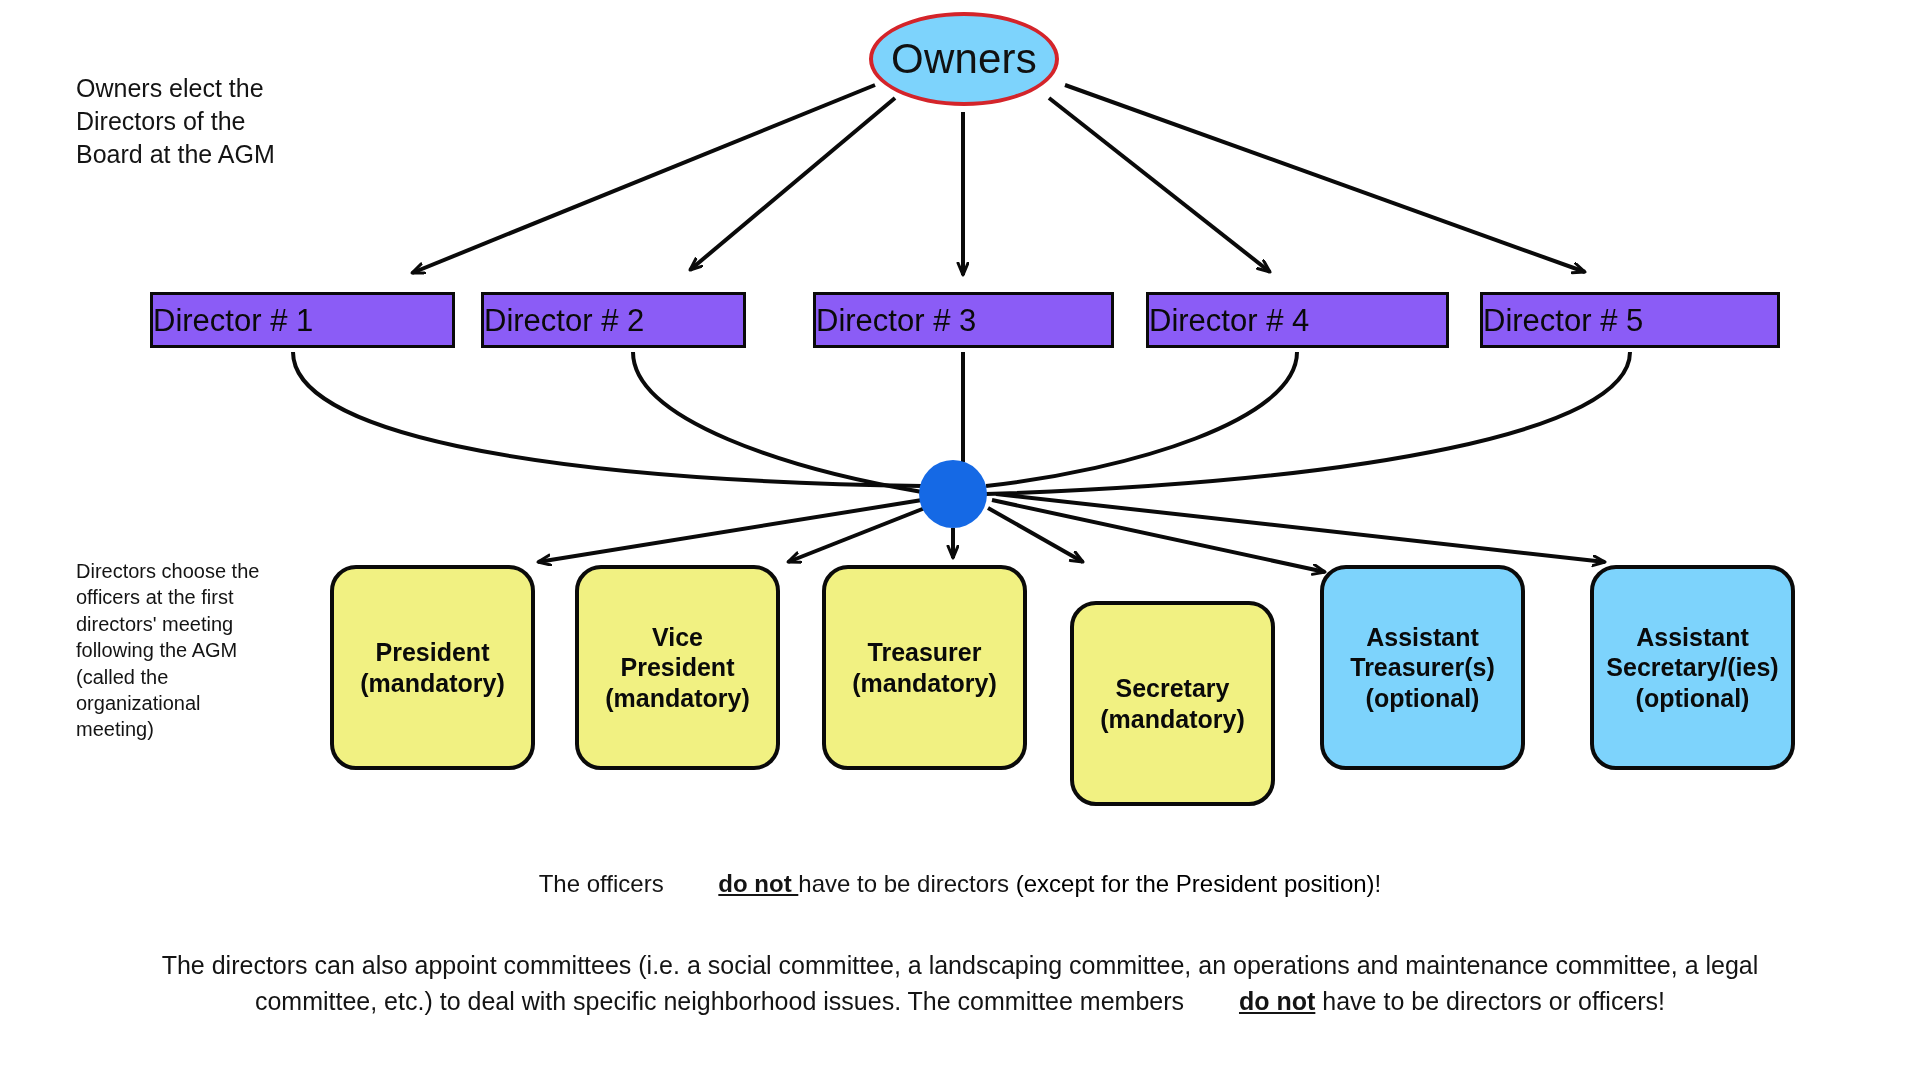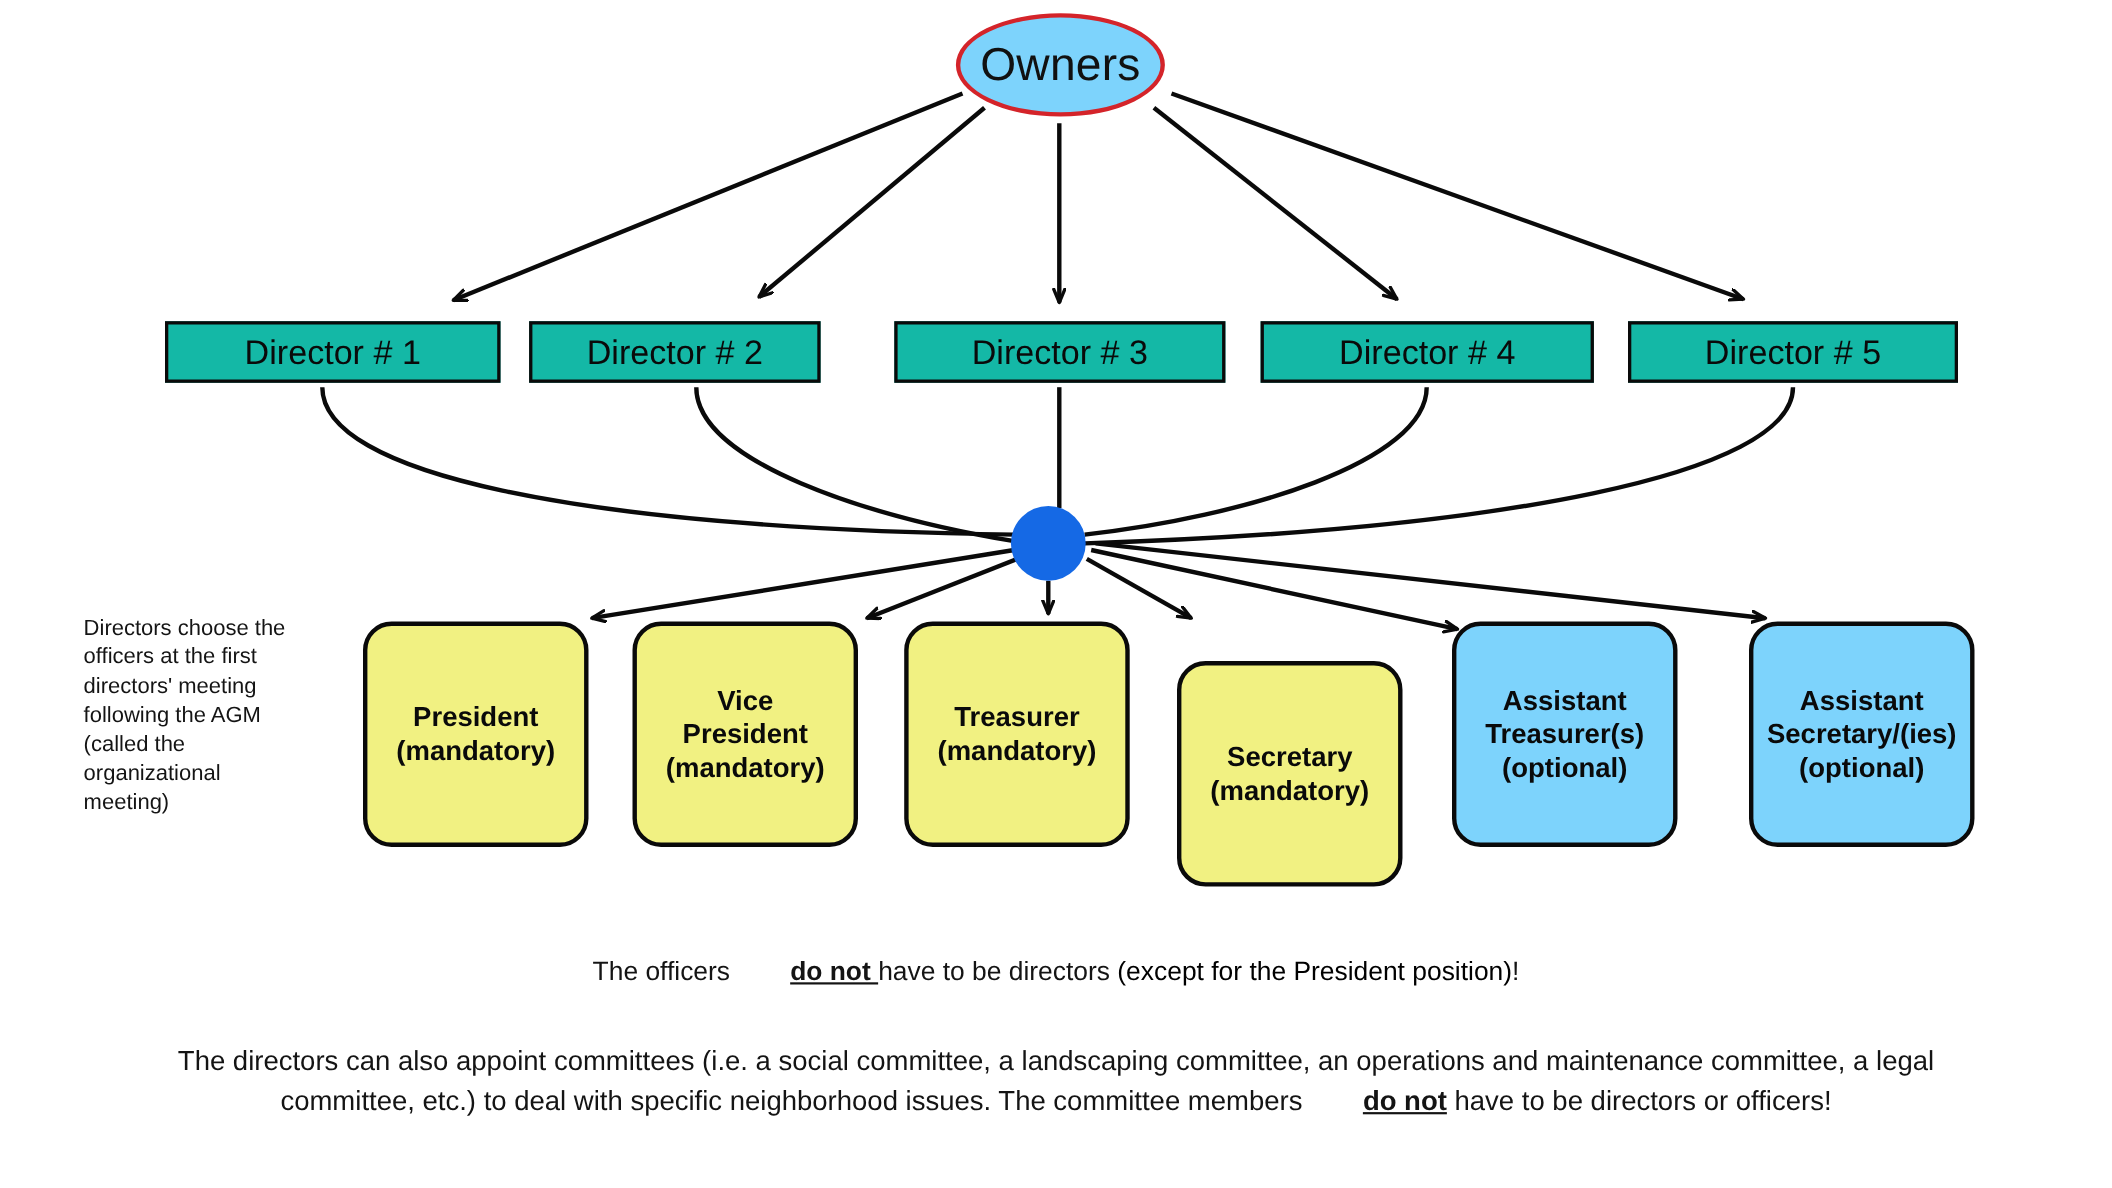--- a/index.html
+++ b/index.html
@@ -80,26 +80,26 @@
     left: 0;
     top: 292px;
     width: 1920px;
     height: 56px;
     z-index: 5;
   }
   .director-box {
     position: absolute;
     top: 0;
     height: 56px;
-    background: #14b8a6;
+    background: #8b5cf6;
     border: 3px solid #0a0a0a;
     box-sizing: border-box;
     display: flex;
     align-items: center;
-    justify-content: center;
+    justify-content: flex-start;
   }
   .director-box span {
     font-size: 31px;
     line-height: 1;
     color: #0a0a0a;
   }
   .d1 { left: 150px;  width: 305px; }
   .d2 { left: 481px;  width: 265px; }
   .d3 { left: 813px;  width: 301px; }
   .d4 { left: 1146px; width: 303px; }
@@ -221,20 +221,23 @@
       <line x1="988" y1="508" x2="1083" y2="562"></line>
       <line x1="992" y1="500" x2="1325" y2="572"></line>
       <line x1="996" y1="494" x2="1605" y2="562"></line>
     </g>
   </svg>
 
   <div class="owners-ellipse">
     <span>Owners</span>
   </div>
 
+  <div class="note-top">Owners elect the
+Directors of the
+Board at the AGM</div>
 
   <div class="director-row">
     <div class="director-box d1">
       <span>Director # 1</span>
     </div>
     <div class="director-box d2">
       <span>Director # 2</span>
     </div>
     <div class="director-box d3">
       <span>Director # 3</span>

